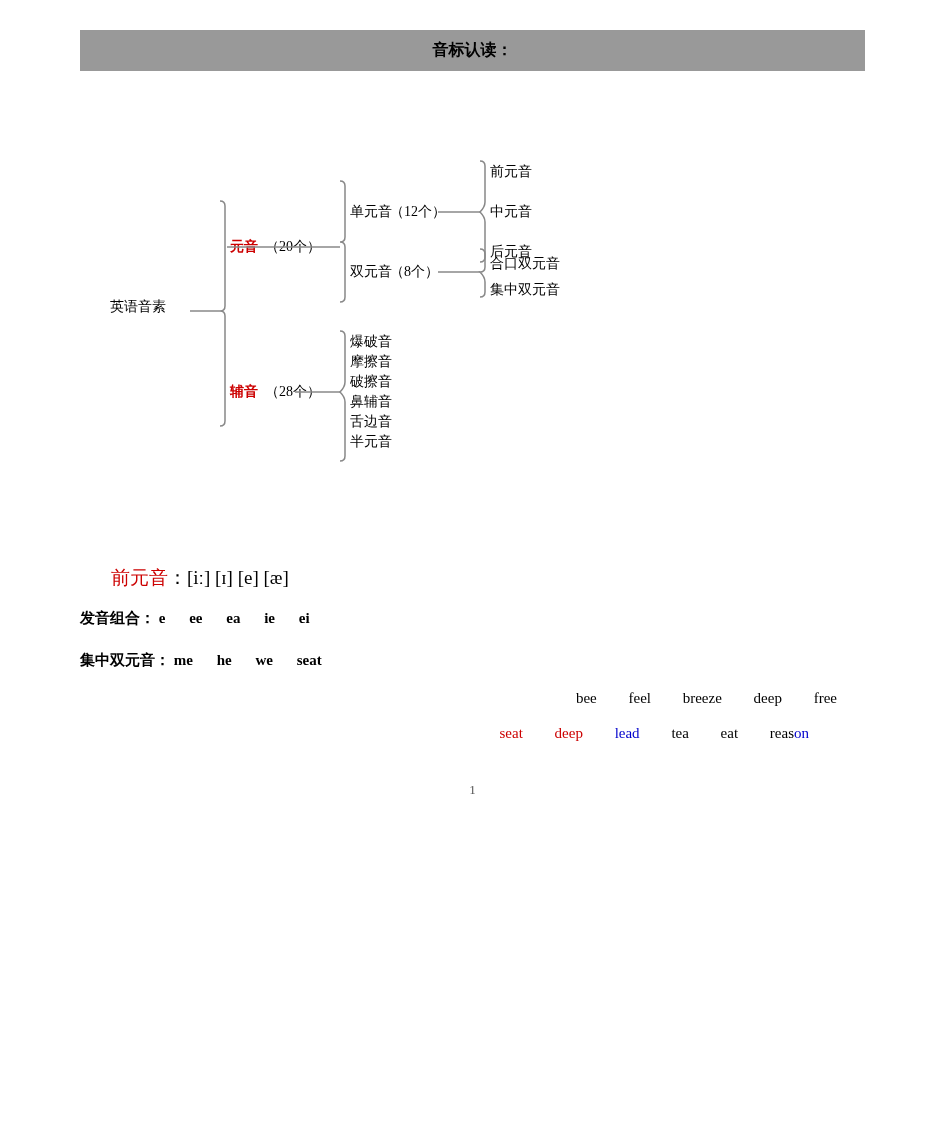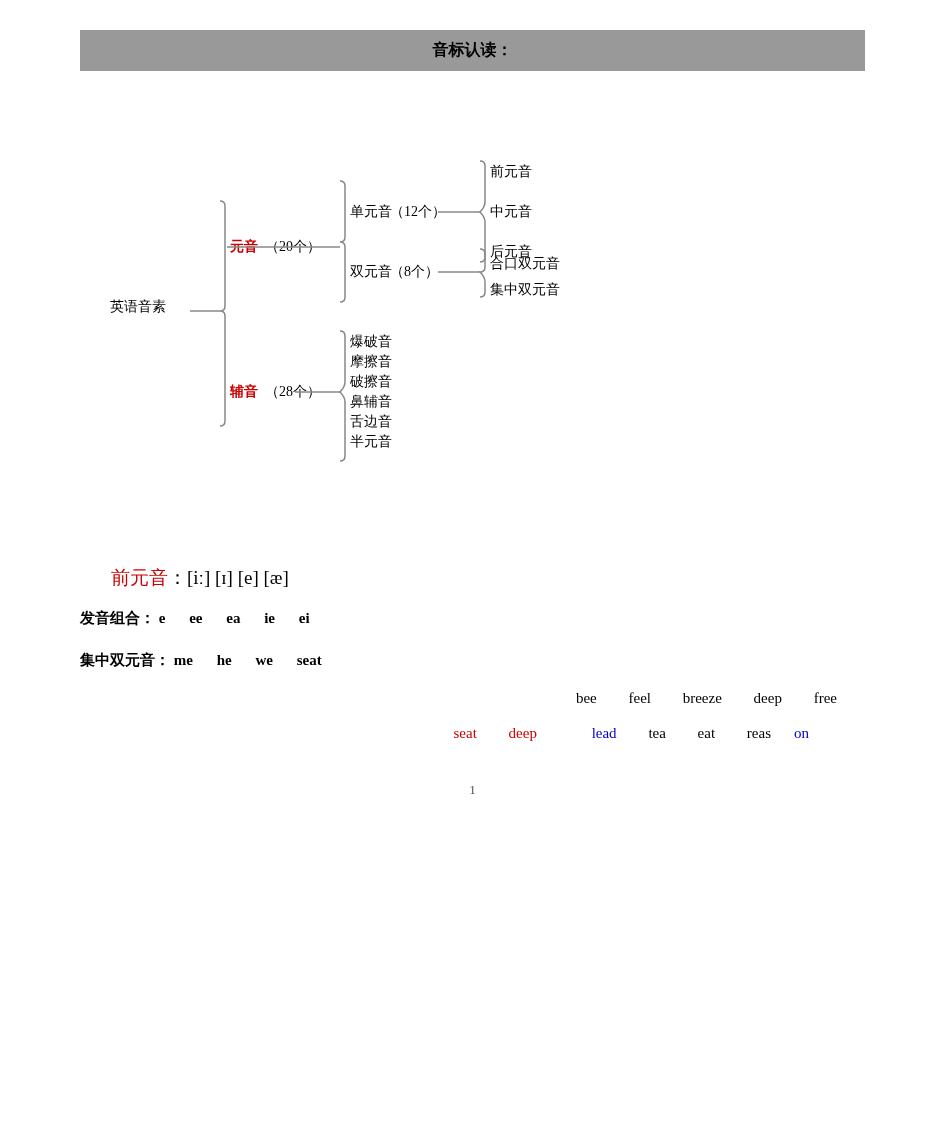--- a/index.html
+++ b/index.html
@@ -71,21 +71,21 @@
       margin-bottom: 18px;
       font-size: 15px;
       text-align: right;
     }
     .word-row span {
       display: inline-block;
       margin-right: 28px;
       color: #000;
     }
     .word-row .red-word { color: #cc0000; }
-    .word-row .blue-word { color: #0000cc; margin-left: 23px; }
+    .word-row .blue-word { color: #0000cc; }
     
     .page-number {
       text-align: center;
       color: #555;
       font-size: 13px;
       margin-top: 40px;
     }
 
     
     .tree-svg {

